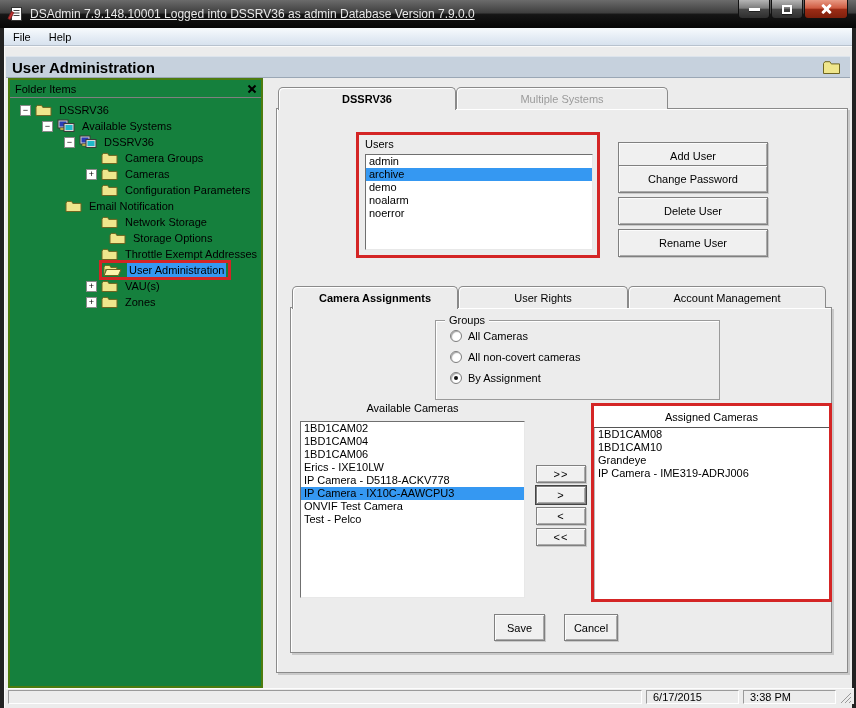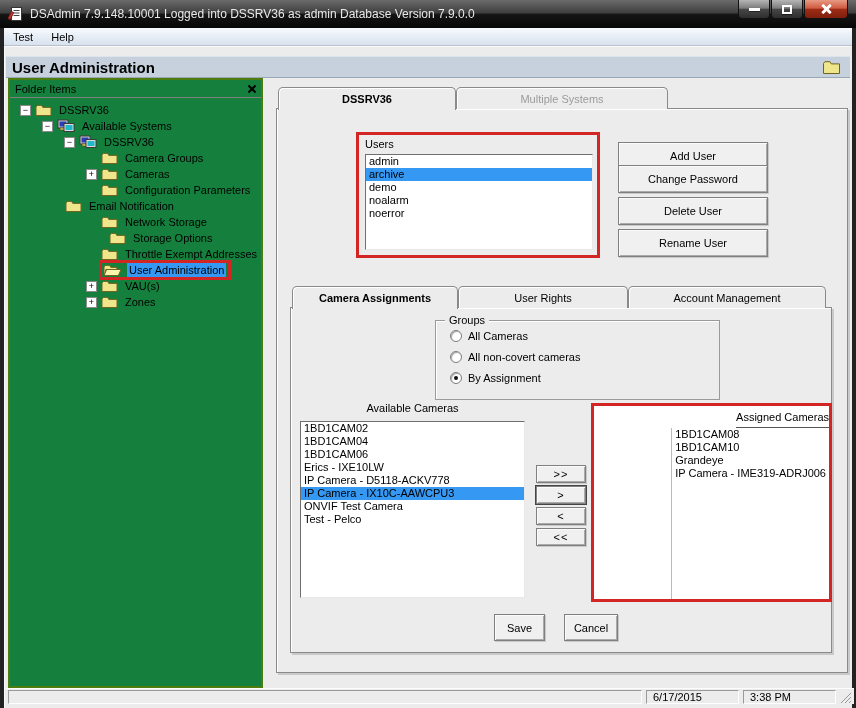--- a/index.html
+++ b/index.html
@@ -10,21 +10,21 @@
   }
   *{box-sizing:border-box; margin:0; padding:0;}
   body{background:#555; font-family:"Liberation Sans", sans-serif;}
   .window{position:relative; width:856px; height:708px; background:#222; overflow:hidden;}
 
   
   .titlebar{position:absolute; left:0; top:0; width:856px; height:28px;
     background:linear-gradient(180deg,#6b6b6b 0%,#3f3f3f 45%,#151515 52%,#060606 100%);
     display:flex; align-items:center;}
   .app-icon{margin-left:6px; width:18px; height:18px; display:flex; align-items:center; justify-content:center;}
-  .window-title{margin-left:6px; color:#e8e8e8; font-size:12px; white-space:nowrap;}
+  .window-title{margin-left:6px; color:#e8e8e8; font-size:12px; white-space:nowrap;text-decoration:underline;}
   .winbtns{position:absolute; right:8px; top:0; display:flex;}
   .win-btn{width:32px; height:19px; border:1px solid #111; border-top:none; border-radius:0 0 4px 4px;
     background:linear-gradient(180deg,#b5b5b5 0%,#7d7d7d 45%,#474747 52%,#2e2e2e 100%);
     display:flex; align-items:center; justify-content:center; margin-left:1px;}
   .win-btn.close{width:44px; background:linear-gradient(180deg,#e89a84 0%,#cf5b41 45%,#9c2c16 52%,#7e1f0c 100%);}
   .glyph-min{width:11px; height:3px; background:#fff; box-shadow:0 1px 0 rgba(0,0,0,.5);}
   .glyph-max{width:10px; height:9px; border:2px solid #fff; box-shadow:0 1px 1px rgba(0,0,0,.5);}
   .glyph-x{position:relative; width:12px; height:12px;}
   .glyph-x::before,.glyph-x::after{content:''; position:absolute; left:5px; top:0; width:3px; height:12px; background:#fff; border-radius:1px;}
   .glyph-x::before{transform:rotate(45deg);} .glyph-x::after{transform:rotate(-45deg);}
@@ -97,21 +97,21 @@
   .radio.checked::after{content:''; position:absolute; left:3px; top:3px; width:4px; height:4px; border-radius:50%; background:#111;}
   .radio-label{font-size:11px; margin-left:6px;}
 
   .avail-label{position:absolute; left:10px; top:117px; width:225px; text-align:center; font-size:11px; z-index:5;}
   .avail-listbox{position:absolute; left:10px; top:136px; width:225px; height:177px; z-index:5;}
 
   .transfer{position:absolute; left:246px; width:50px; height:18px; z-index:5; letter-spacing:1px;}
   .transfer.focused{box-shadow:0 0 0 1px #444, inset 1px 1px 0 #fbfbfb, inset -1px -1px 0 #aaa;}
 
   .assigned-group{position:absolute; left:301px; top:118px; width:241px; height:199px; border:3px solid var(--red);
-    background:#fff; z-index:5; display:flex; flex-direction:column;align-items:flex-end;}
+    background:#fff; z-index:5; display:flex; flex-direction:column;}
   .assigned-label{height:22px; line-height:22px; text-align:center; font-size:11px; border-bottom:1px solid #555;}
   .assigned-list{flex:1; overflow:hidden; border-left:1px solid #bbb;}
 
   .save-btn{position:absolute; left:204px; top:329px; width:51px; height:27px; z-index:5;}
   .cancel-btn{position:absolute; left:274px; top:329px; width:54px; height:27px; z-index:5;}
 
   
   .statusbar{position:absolute; left:2px; top:642px; width:848px; height:16px; background:var(--face); border-top:1px solid #fdfdfd;}
   .status-panel{position:absolute; top:1px; height:14px; border:1px solid; border-color:#9a9a9a #fff #fff #9a9a9a;
     font-size:11px; display:flex; align-items:center; padding-left:6px; background:var(--face);}
@@ -143,21 +143,21 @@
       <span class="win-btn">
           <span class="glyph-max"></span>
         </span>
       <span class="win-btn close">
           <span class="glyph-x"></span>
         </span>
     </span>
   </div>
 
   <div class="menubar" id="menubar">
-      <span class="menu-item">Test</span>
+      <span class="menu-item">File</span>
       <span class="menu-item">Help</span>
     </div>
 
   <div class="client">
 
     <div class="page-header">
       <span class="page-title">User Administration</span>
       <span class="hdr-folder">
         <svg width="19" height="15">
             <path d="M1.5 13.5 V3.5 l1.4-1.8 h5 l1.4 2.2 h8.2 v9.6 z" fill="#efe68c" stroke="#6e6520"></path>

